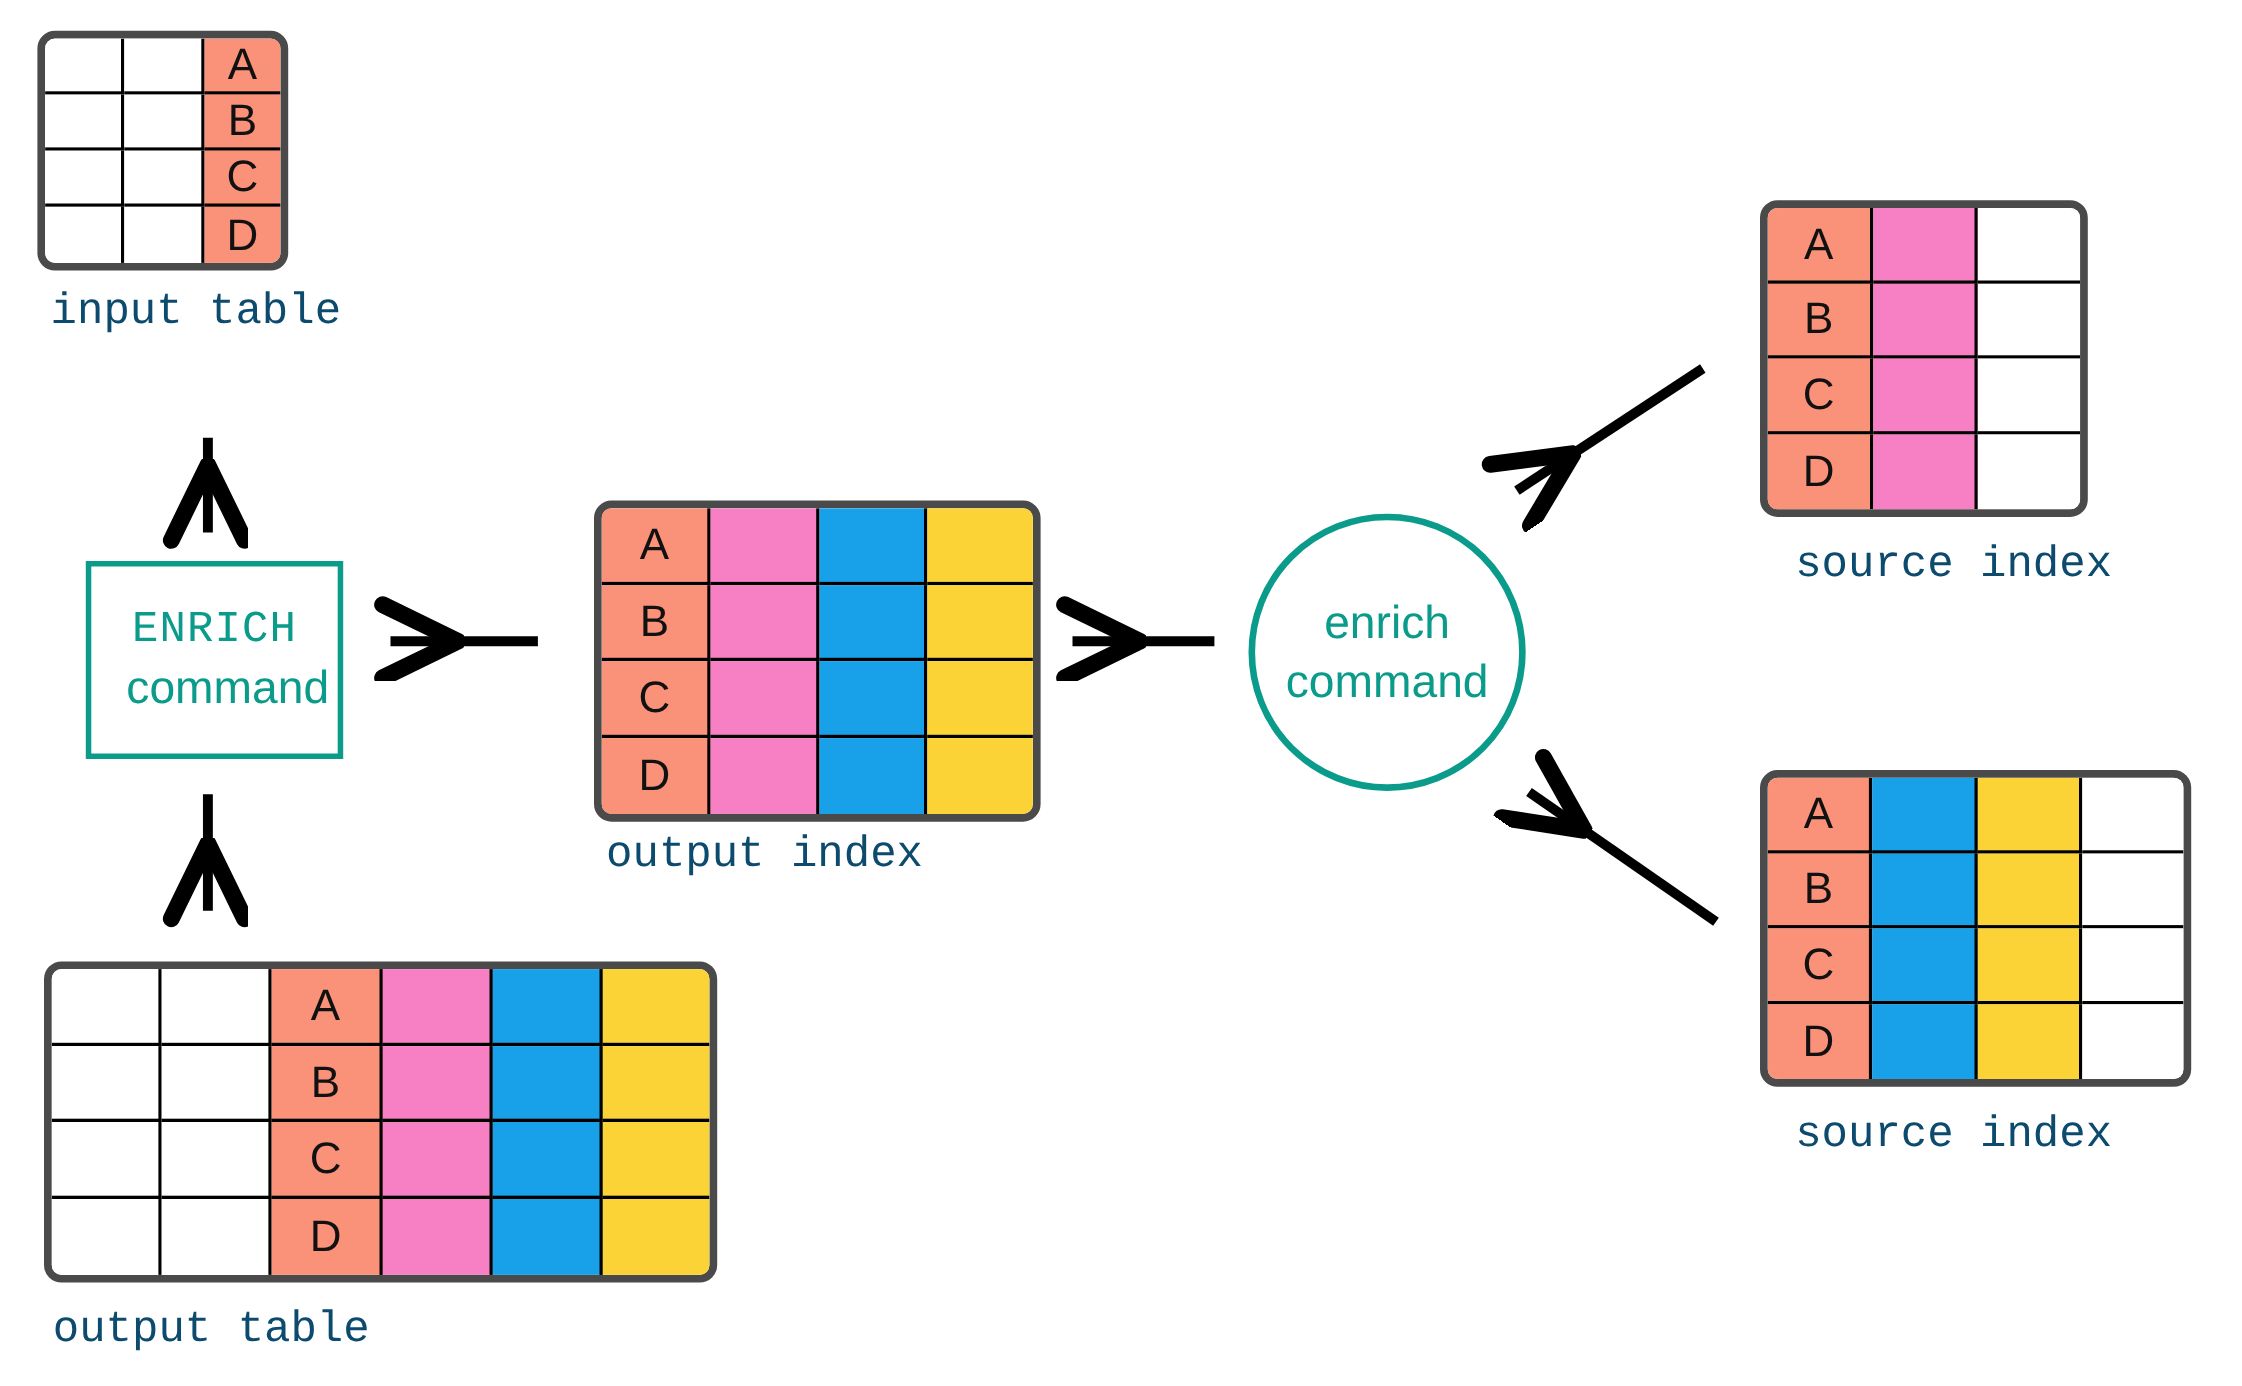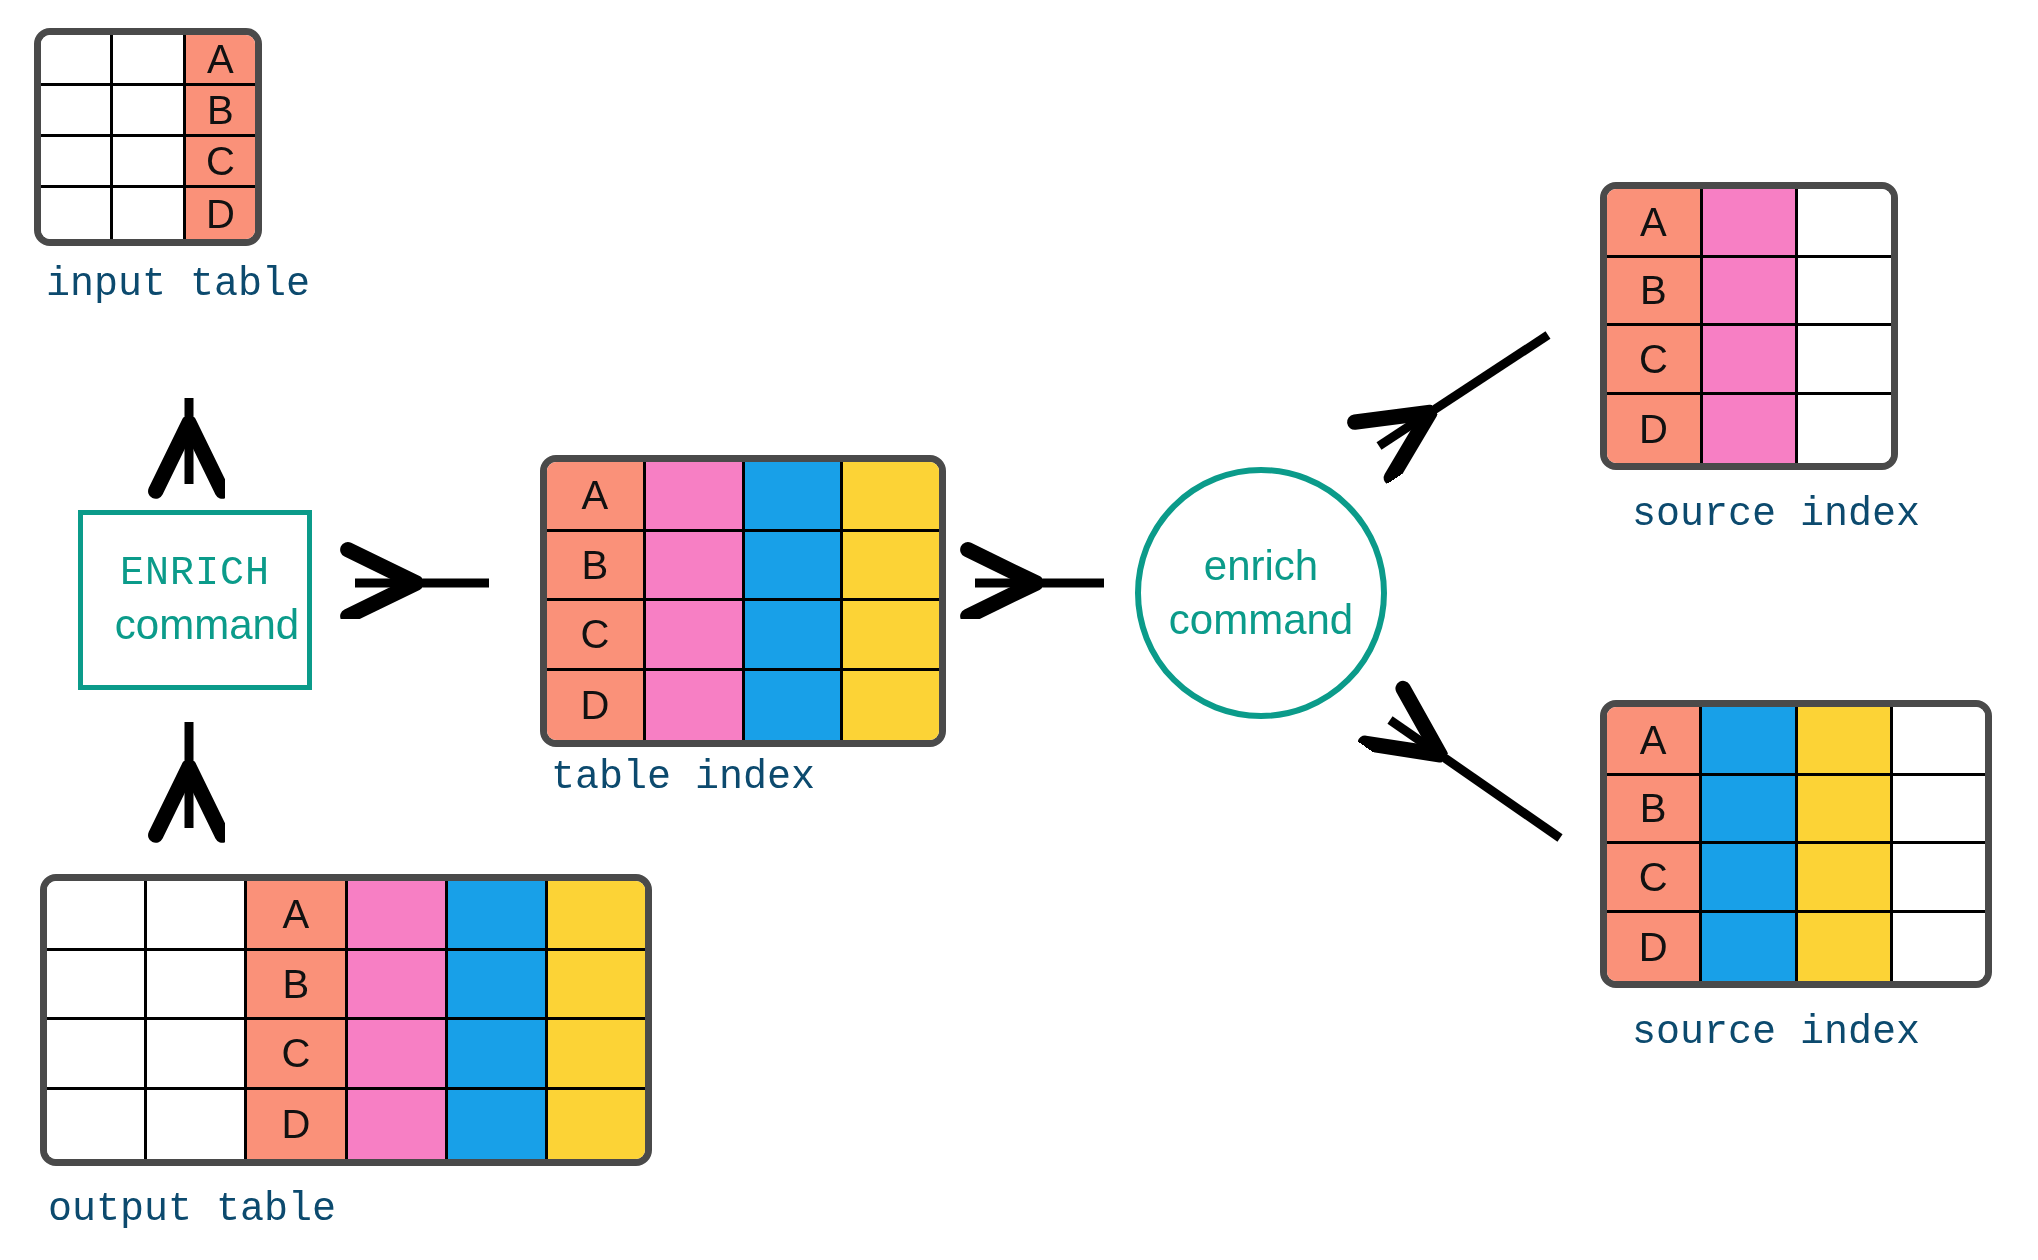--- a/index.html
+++ b/index.html
@@ -209,21 +209,21 @@
         <div class="tcell c-blue"></div>
         <div class="tcell c-yellow"></div>
       </div>
       <div class="trow">
         <div class="tcell c-salmon">D</div>
         <div class="tcell c-pink"></div>
         <div class="tcell c-blue"></div>
         <div class="tcell c-yellow"></div>
       </div>
     </div>
-  <div class="caption" id="enrich-index-caption" style="left:551px; top:755px;">table index</div>
+  <div class="caption" id="enrich-index-caption" style="left:551px; top:755px;">output index</div>
 
   <div class="circle" style="left:1135px; top:467px; width:252px; height:252px;">
     <div>enrich</div>
     <div>command</div>
   </div>
 
   <div class="tbl" id="source-index-top" style="left:1600px; top:182px; width:298px; height:288px;">
       <div class="trow">
         <div class="tcell c-salmon">A</div>
         <div class="tcell c-pink"></div>

